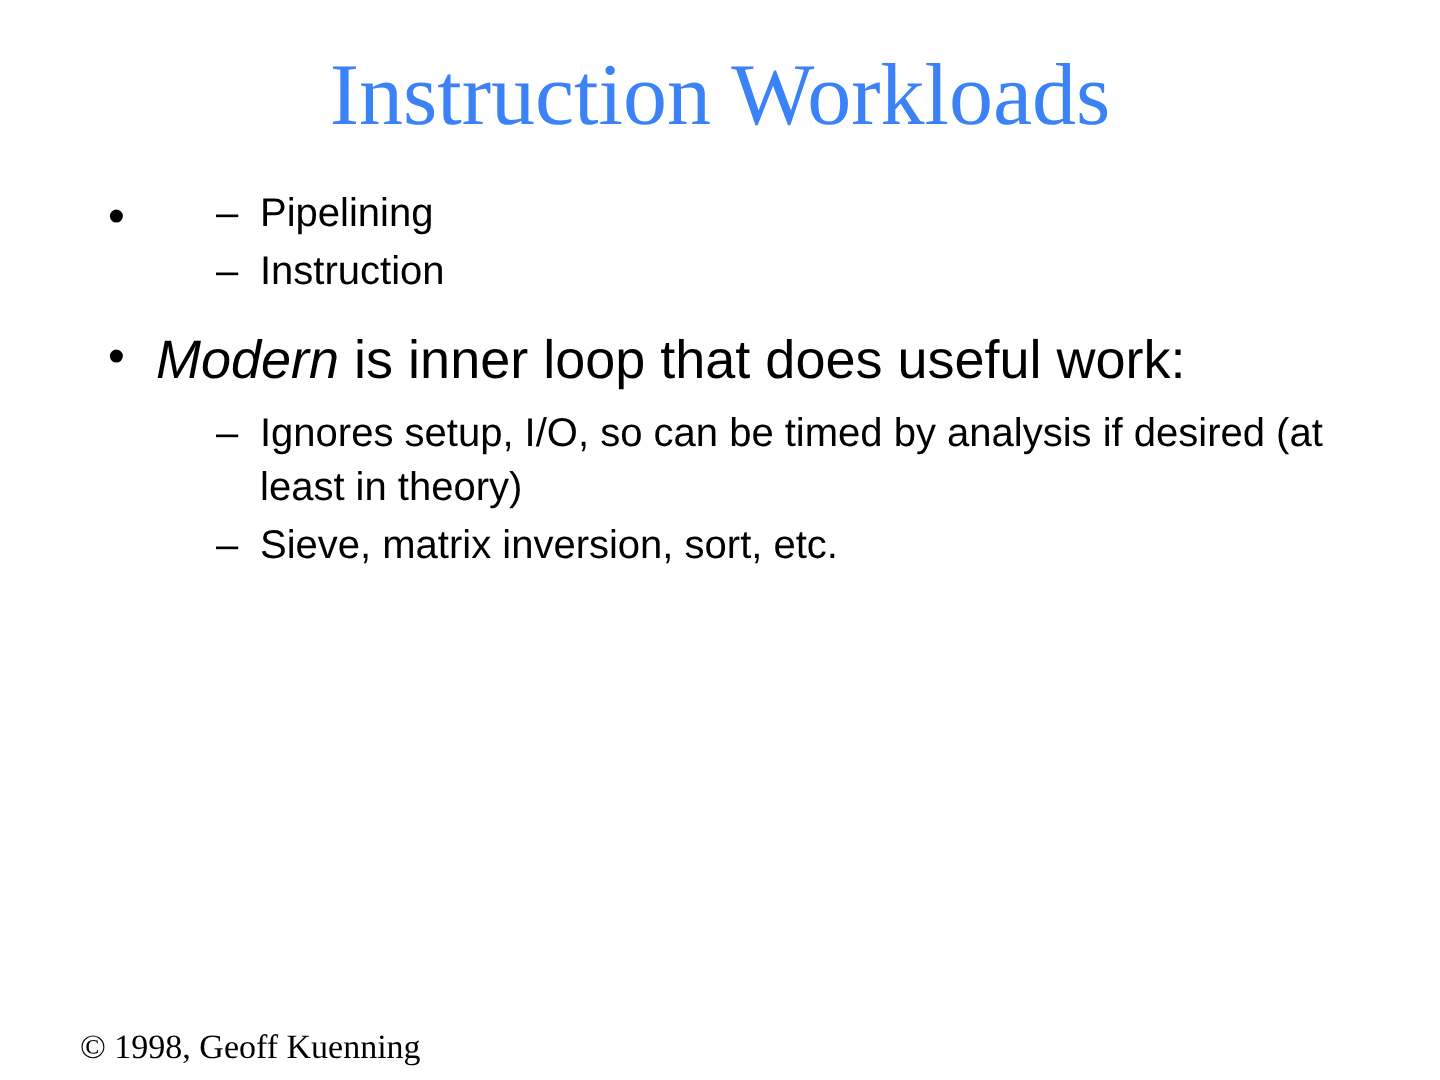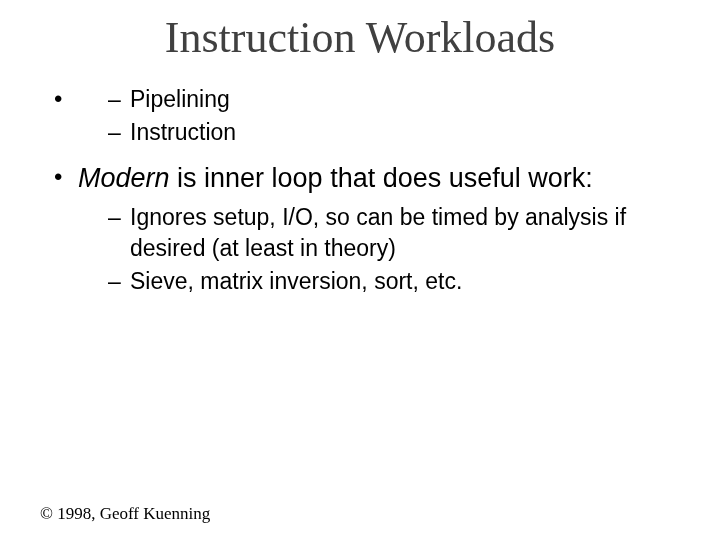--- a/index.html
+++ b/index.html
@@ -13,25 +13,25 @@
     overflow: hidden;
   }
   .slide {
     position: relative;
     width: 720px;
     height: 540px;
     box-sizing: border-box;
   }
   .title {
     font-family: "Comic Sans MS", "Comic Sans", cursive;
-    color: #404040;
+    color: #3b82f6;
     font-size: 44px;
     line-height: 1.1;
     text-align: center;
-    margin-top: 14px;
+    margin-top: 24px;
     margin-bottom: 22px;
     font-weight: 400;
   }
   .content {
     padding: 0 40px 0 50px;
   }
   ul.level1 {
     list-style: none;
     padding: 0;
     margin: 0;
@@ -51,21 +51,21 @@
     font-size: 24px;
   }
   ul.level2 {
     list-style: none;
     padding: 0;
     margin: 6px 0 14px 28px;
   }
   ul.level2 > li {
     position: relative;
     padding-left: 24px;
-    font-size: 23px;
+    font-size: 20px;
     line-height: 1.35;
     margin-bottom: 2px;
   }
   ul.level2 > li::before {
     content: "–";
     position: absolute;
     left: 2px;
     top: 0;
   }
   .italic {

